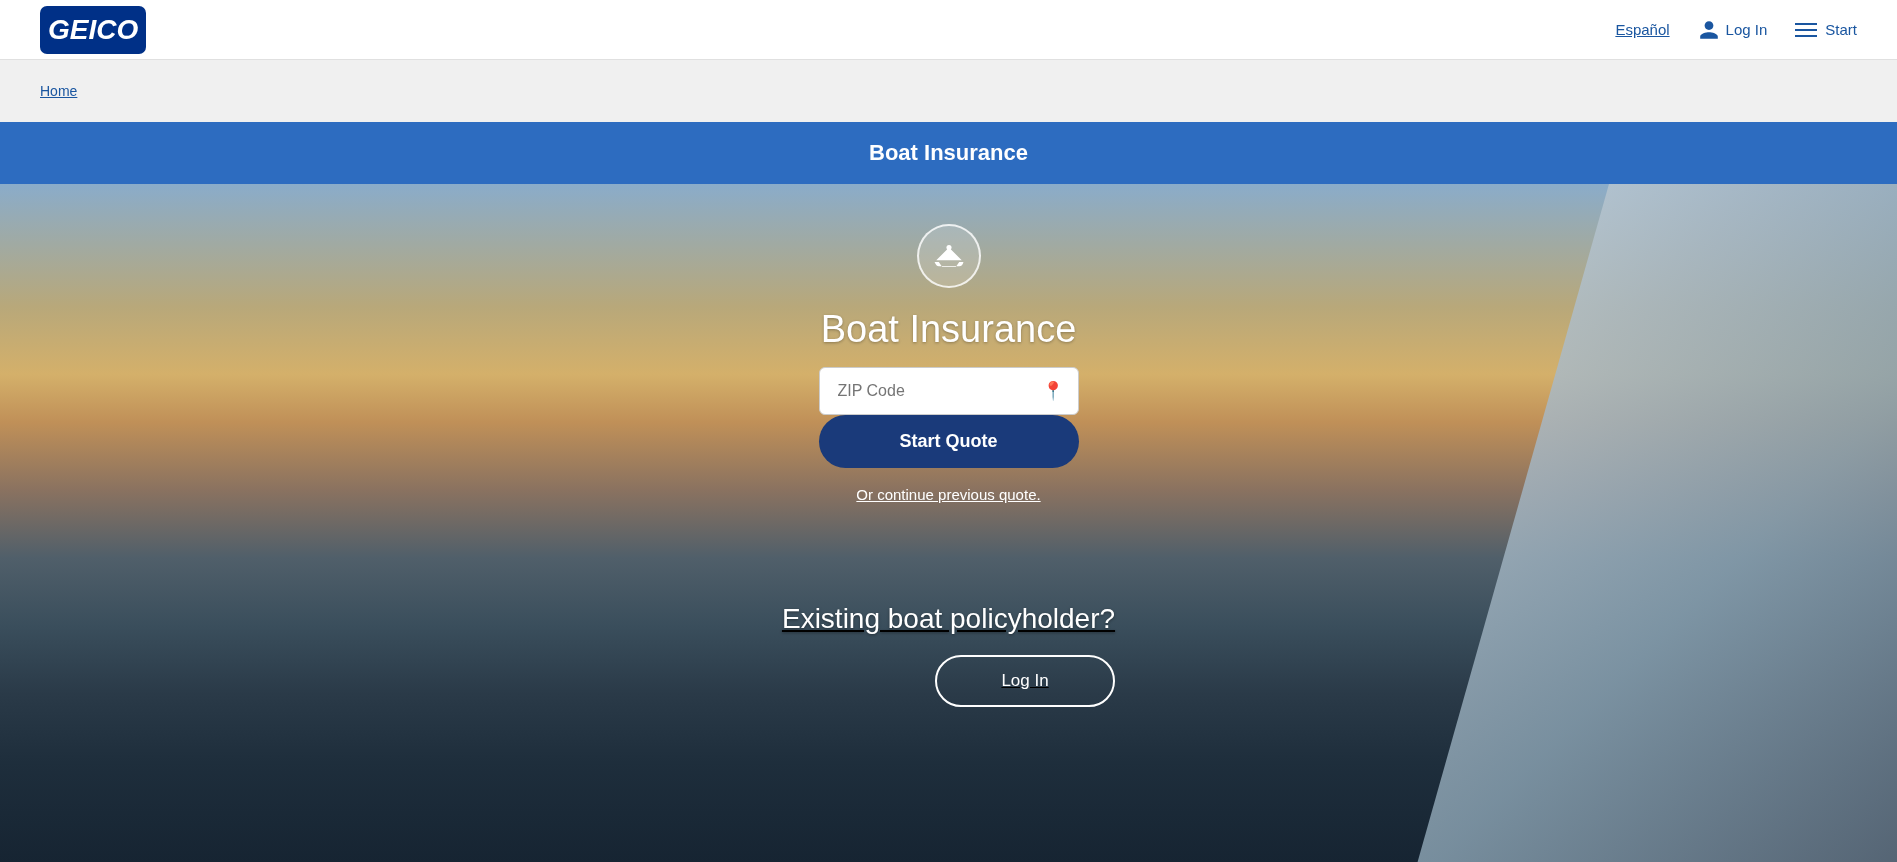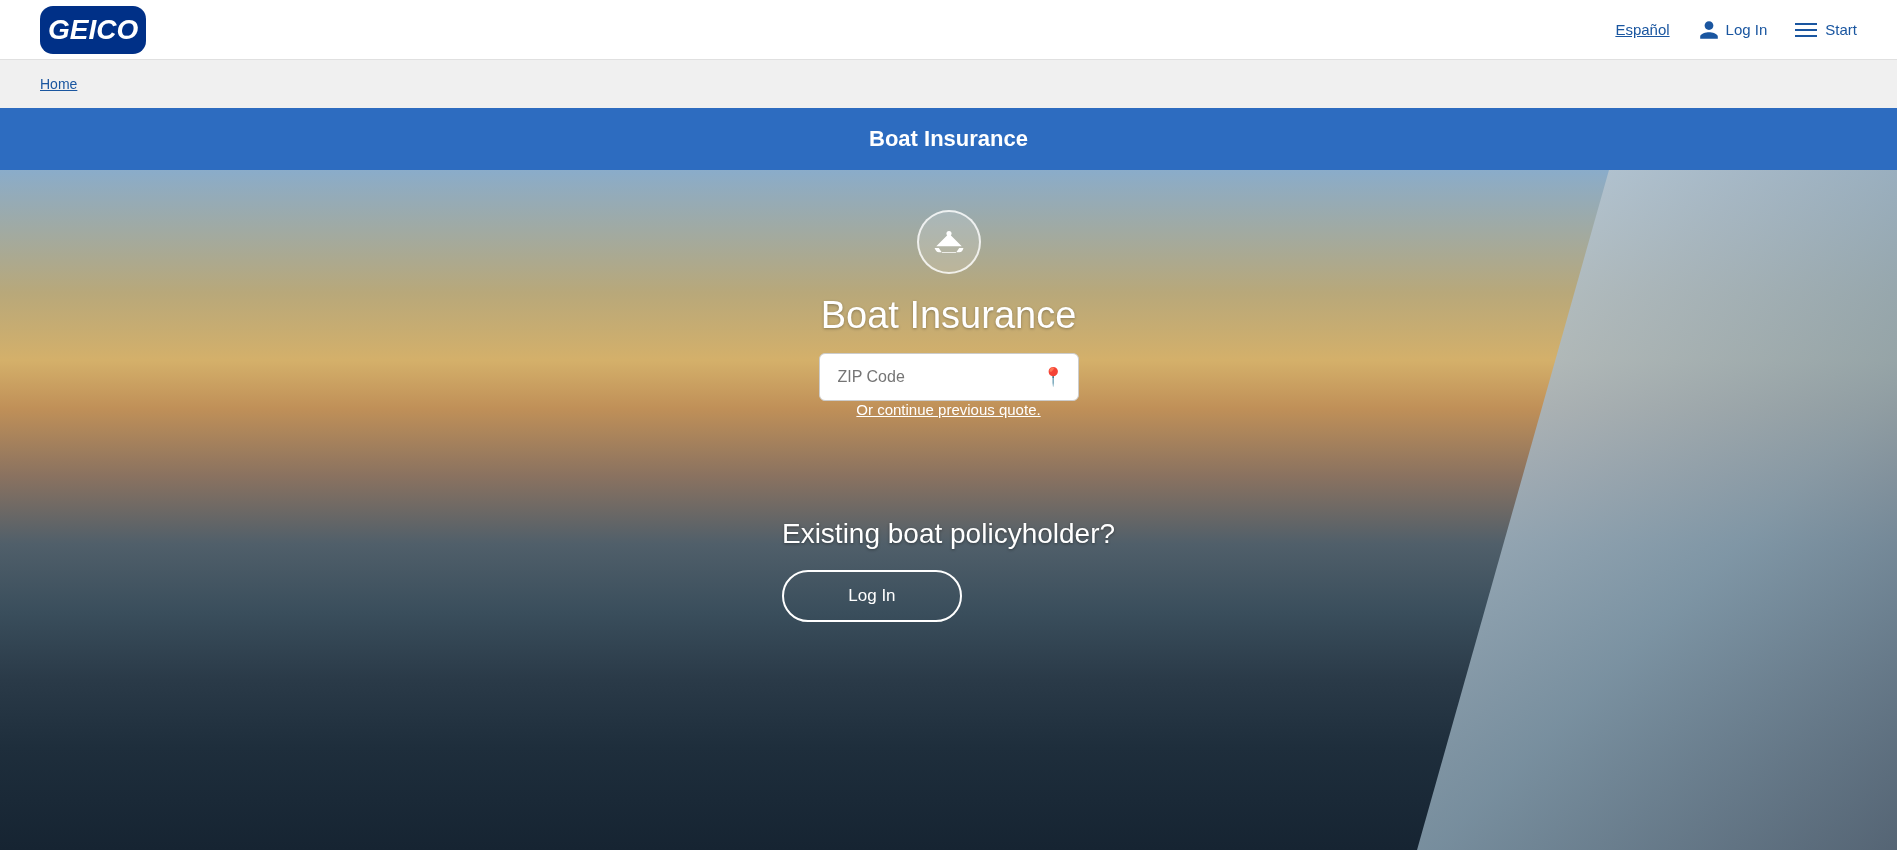--- a/index.html
+++ b/index.html
@@ -15,21 +15,21 @@
       border-bottom: 1px solid #e0e0e0;
       height: 60px;
     }
     .logo-box {
       background: #003087;
       color: #fff;
       padding: 8px 8px;
       font-size: 28px;
       font-weight: 900;
       font-style: italic;
-      border-radius: 13px;
+      border-radius: 7px;
     }
     .header-right {
       display: flex;
       align-items: center;
       gap: 28px;
     }
     .header-espanol {
       color: #1a56a0;
       text-decoration: underline;
       font-size: 15px;
@@ -52,21 +52,21 @@
       align-items: center;
       gap: 8px;
       color: #1a56a0;
       font-size: 15px;
       cursor: pointer;
     }
 
     
     .breadcrumb {
       background: #f0f0f0;
-      padding: 15px 40px;
+      padding: 22px 40px;
     }
     .breadcrumb a {
       color: #1a56a0;
       text-decoration: underline;
       font-size: 14px;
     }
 
     
     .blue-banner {
       background: #2d6cc0;
@@ -217,22 +217,23 @@
       cursor: pointer;
       margin-bottom: 80px;
     }
 
     
     .policyholder-section {
       position: relative;
       z-index: 10;
       display: flex;
       flex-direction: column;
-      align-items: flex-start;
+      align-items: flex-end;
       margin-top: 20px;
+      text-decoration: underline;
     }
 
     .policyholder-title {
       color: #fff;
       font-size: 28px;
       font-weight: 400;
       margin-bottom: 20px;
       text-shadow: 0 1px 3px rgba(0,0,0,0.4);
     }
 
@@ -309,20 +310,21 @@
       </svg>
     </div>
 
     <h1 class="hero-title">Boat Insurance</h1>
 
     <div class="zip-container">
       <input class="zip-input" type="text" placeholder="ZIP Code" style="">
       <span class="zip-icon">📍</span>
     </div>
 
+    <button class="start-quote-btn">Start Quote</button>
 
     <a class="continue-link">Or continue previous quote.</a>
   </div>
 
   <div class="policyholder-section">
     <h2 class="policyholder-title">Existing boat policyholder?</h2>
     <button class="login-btn">Log In</button>
   </div>
 </section>
 

